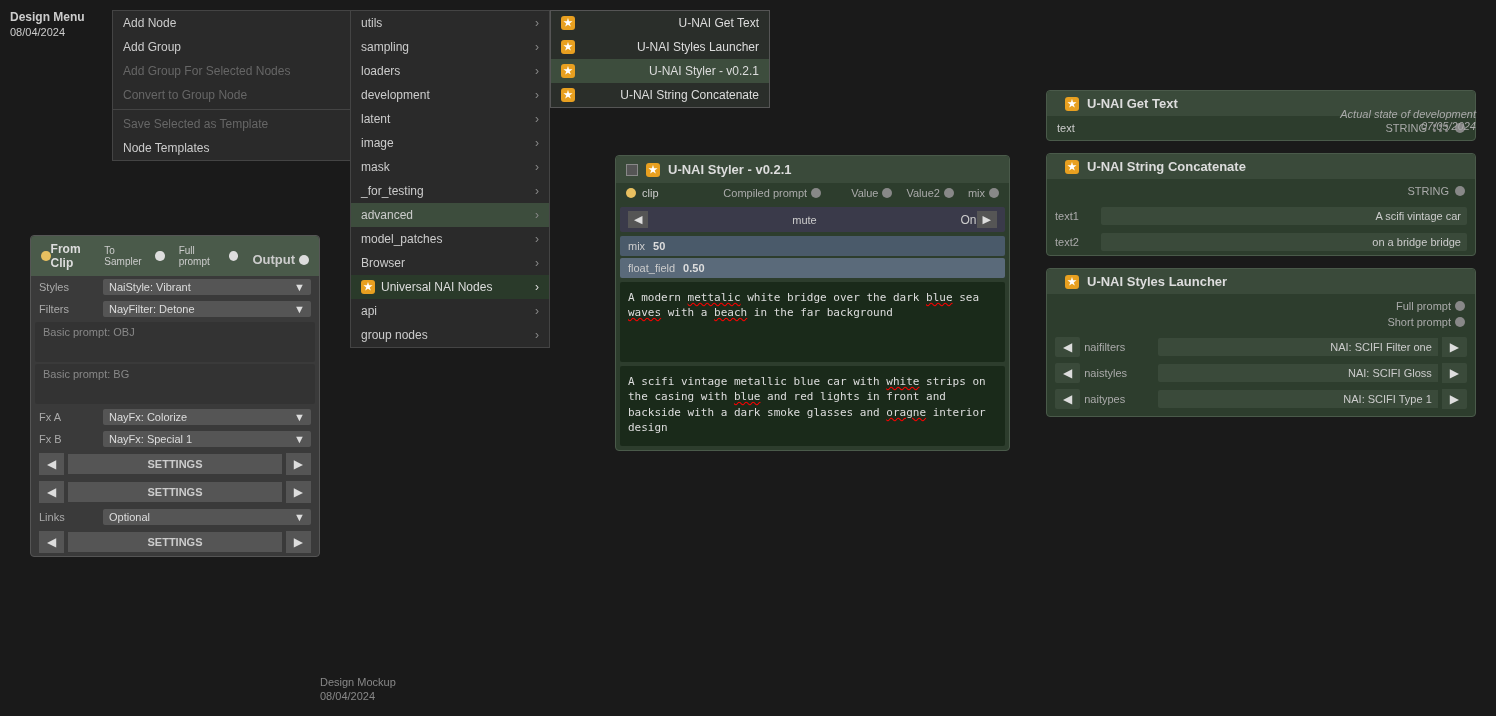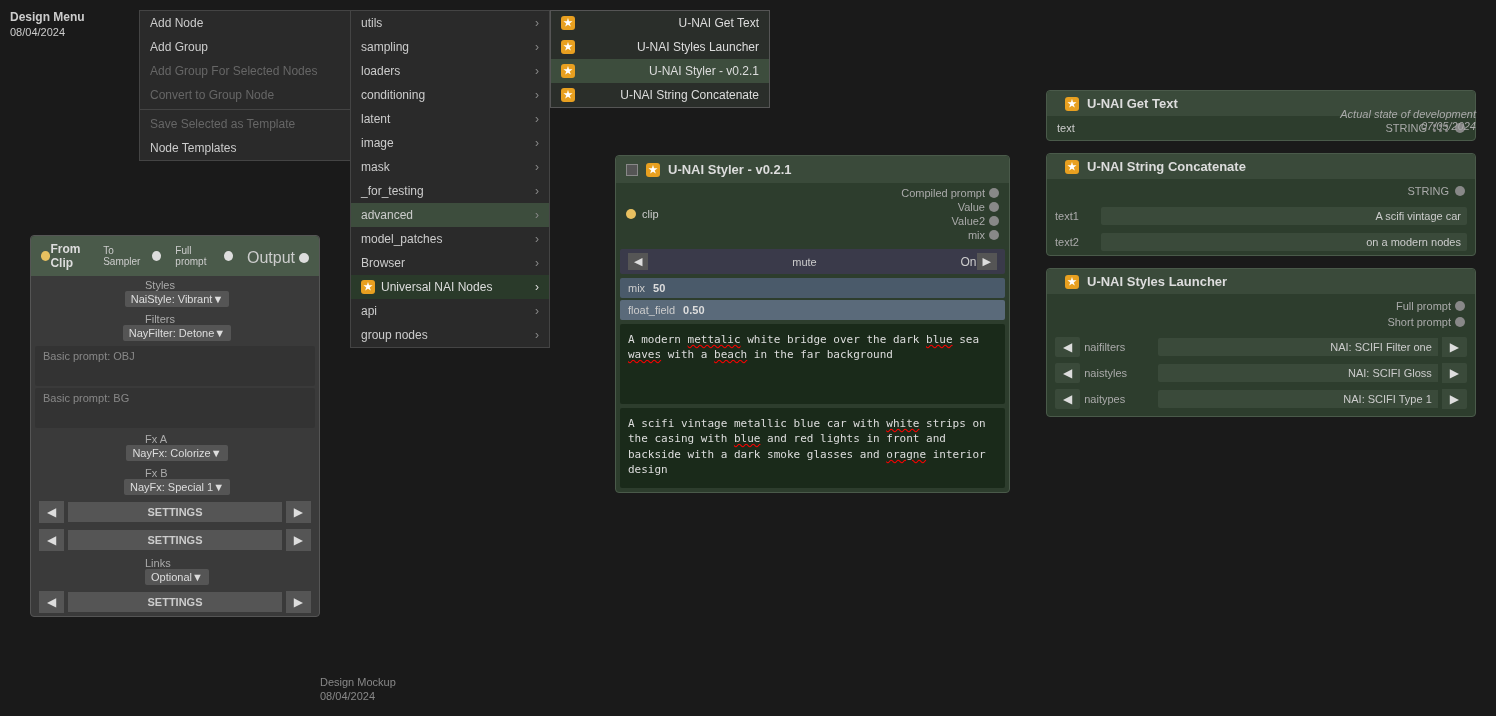--- a/index.html
+++ b/index.html
@@ -28,21 +28,21 @@
       top: 26px;
       left: 10px;
       color: #ccc;
       font-size: 11px;
     }
 
     
     .menu-l1 {
       position: absolute;
       top: 10px;
-      left: 139px;
+      left: 112px;
       background: #2a2a2a;
       border: 1px solid #444;
       width: 264px;
       z-index: 100;
     }
     .menu-item {
       padding: 5px 10px;
       color: #ccc;
       cursor: pointer;
       display: flex;
@@ -142,21 +142,20 @@
       display: inline-block;
     }
     .connector-yellow { background: #e8c060; }
     .connector-white { background: #ddd; }
 
     .node-field {
       display: flex;
       align-items: center;
       justify-content: space-between;
       padding: 3px 8px;
-      flex-direction: column;
     }
     .field-label { color: #aaa; font-size: 11px; width: 60px; }
     .field-value {
       background: #555;
       color: #ddd;
       padding: 2px 6px;
       font-size: 11px;
       flex: 1;
       margin-left: 4px;
       border-radius: 2px;
@@ -419,21 +418,21 @@
   </div>
   <div class="menu-item">
     <span>sampling</span>
       <span class="arrow">›</span>
   </div>
   <div class="menu-item">
     <span>loaders</span>
       <span class="arrow">›</span>
   </div>
   <div class="menu-item">
-    <span>conditioning</span>
+    <span>development</span>
       <span class="arrow">›</span>
   </div>
   <div class="menu-item">
     <span>latent</span>
       <span class="arrow">›</span>
   </div>
   <div class="menu-item">
     <span>image</span>
       <span class="arrow">›</span>
   </div>
@@ -498,21 +497,21 @@
     <div style="display:flex; flex-direction:row; align-items:flex-end; gap:14px; margin-left:auto;">
       <div style="display:flex; align-items:center; gap:4px;">
         <span style="font-size:10px; color:#ccc;">To Sampler</span>
         <span class="node-connector connector-white"></span>
       </div>
       <div style="display:flex; align-items:center; gap:4px;">
         <span style="font-size:10px; color:#ccc;">Full prompt</span>
         <span class="node-connector connector-white"></span>
       </div>
       <div style="display:flex; align-items:center; gap:4px;">
-        <span style="font-size:16px; color:#ccc;">Output</span>
+        <span style="font-size:13px; color:#ccc;font-weight:bold;">Output</span>
         <span class="node-connector connector-white"></span>
       </div>
     </div>
   </div>
   <div class="node-field">
     <span class="field-label">Styles</span>
     <div class="field-value">
       <span>NaiStyle: Vibrant</span>
       <span>▼</span>
     </div>
@@ -568,21 +567,21 @@
   <div class="unai-node-header">
     <div class="checkbox"></div>
     <span class="icon-orange-sm">★</span>
     <span class="title">U-NAI Styler - v0.2.1</span>
   </div>
   <div style="display:flex; justify-content:space-between; padding:4px 10px;">
     <div style="display:flex; align-items:center; gap:6px;">
       <span class="dot-left-yellow"></span>
       <span style="font-size:11px; color:#ccc;">clip</span>
     </div>
-    <div style="display:flex; flex-direction:column; align-items:flex-end; gap:2px;">
+    <div style="display:flex; flex-direction:row; align-items:flex-end; gap:14px;">
       <div style="display:flex; align-items:center; gap:4px;">
         <span style="font-size:11px; color:#aaa;">Compiled prompt</span>
         <span class="dot-right"></span>
       </div>
       <div style="display:flex; align-items:center; gap:4px;">
         <span style="font-size:11px; color:#aaa;margin-left:16px;">Value</span>
         <span class="dot-right"></span>
       </div>
       <div style="display:flex; align-items:center; gap:4px;">
         <span style="font-size:11px; color:#aaa;">Value2</span>
@@ -653,21 +652,21 @@
     </div>
     <div class="text-input-row">
       <span class="text-input-label">text1</span>
       <div class="text-input-field">
         <span>A scifi vintage car</span>
       </div>
     </div>
     <div class="text-input-row">
       <span class="text-input-label">text2</span>
       <div class="text-input-field">
-        <span>on a modern nodes</span>
+        <span>on a bridge bridge</span>
       </div>
     </div>
   </div>
 
   <div class="small-node">
     <div class="small-node-header">
       <div class="checkbox"></div>
       <span class="icon-orange-sm">★</span>
       <span style="color:#ddd; font-size:13px; font-weight:bold;">U-NAI Styles Launcher</span>
     </div>

